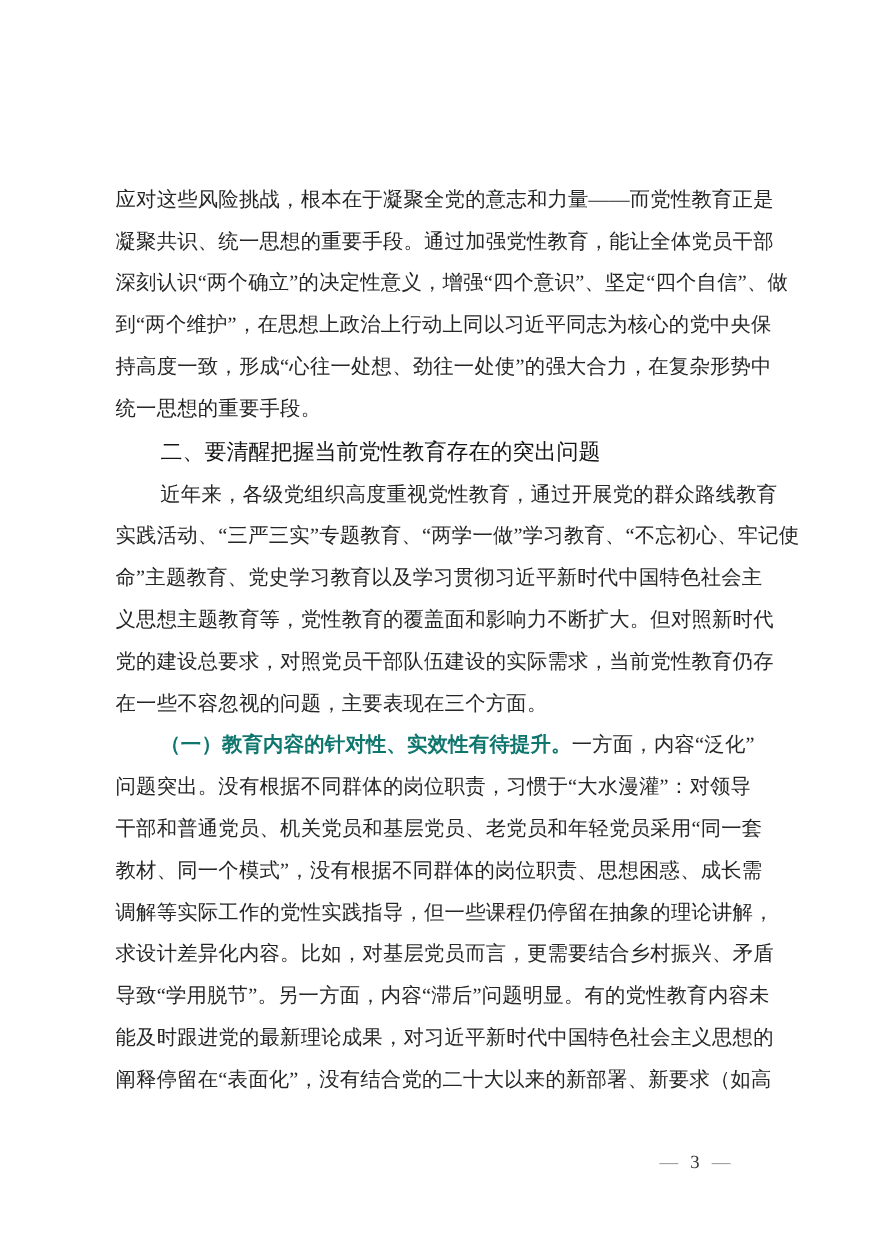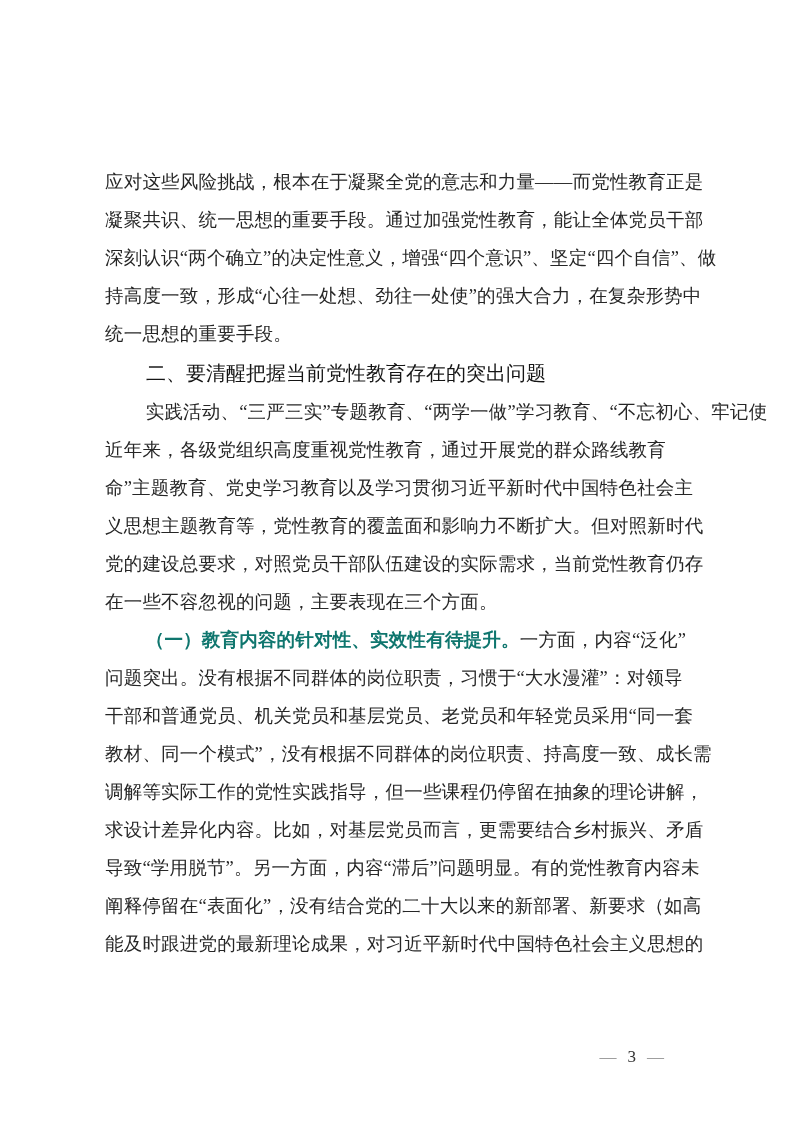--- a/index.html
+++ b/index.html
@@ -67,48 +67,49 @@
 <body>
 
 <div class="page">
 
   <div class="content">
 
     <div class="para">
         <div class="line">应对这些风险挑战，根本在于凝聚全党的意志和力量——而党性教育正是</div>
         <div class="line">凝聚共识、统一思想的重要手段。通过加强党性教育，能让全体党员干部</div>
         <div class="line">深刻认识“两个确立”的决定性意义，增强“四个意识”、坚定“四个自信”、做</div>
+        <div class="line">到“两个维护”，在思想上政治上行动上同以习近平同志为核心的党中央保</div>
         <div class="line">持高度一致，形成“心往一处想、劲往一处使”的强大合力，在复杂形势中</div>
         <div class="line">统一思想的重要手段。</div>
       </div>
 
     <h2 class="heading">二、要清醒把握当前党性教育存在的突出问题</h2>
 
     <div class="para indent-first">
+        <div class="line">近年来，各级党组织高度重视党性教育，通过开展党的群众路线教育</div>
         <div class="line">实践活动、“三严三实”专题教育、“两学一做”学习教育、“不忘初心、牢记使</div>
-        <div class="line">近年来，各级党组织高度重视党性教育，通过开展党的群众路线教育</div>
         <div class="line">命”主题教育、党史学习教育以及学习贯彻习近平新时代中国特色社会主</div>
         <div class="line">义思想主题教育等，党性教育的覆盖面和影响力不断扩大。但对照新时代</div>
         <div class="line">党的建设总要求，对照党员干部队伍建设的实际需求，当前党性教育仍存</div>
         <div class="line">在一些不容忽视的问题，主要表现在三个方面。</div>
       </div>
 
     <div class="para">
       <div class="line lead-line">
         <span class="lead-bold">（一）教育内容的针对性、实效性有待提升。</span><span>一方面，内容“泛化”</span>
       </div>
       <div>
           <div class="line">问题突出。没有根据不同群体的岗位职责，习惯于“大水漫灌”：对领导</div>
           <div class="line">干部和普通党员、机关党员和基层党员、老党员和年轻党员采用“同一套</div>
-          <div class="line">教材、同一个模式”，没有根据不同群体的岗位职责、持高度一致、成长需</div>
+          <div class="line">教材、同一个模式”，没有根据不同群体的岗位职责、思想困惑、成长需</div>
           <div class="line">调解等实际工作的党性实践指导，但一些课程仍停留在抽象的理论讲解，</div>
           <div class="line">求设计差异化内容。比如，对基层党员而言，更需要结合乡村振兴、矛盾</div>
           <div class="line">导致“学用脱节”。另一方面，内容“滞后”问题明显。有的党性教育内容未</div>
+          <div class="line">能及时跟进党的最新理论成果，对习近平新时代中国特色社会主义思想的</div>
           <div class="line">阐释停留在“表面化”，没有结合党的二十大以来的新部署、新要求（如高</div>
-          <div class="line">能及时跟进党的最新理论成果，对习近平新时代中国特色社会主义思想的</div>
         </div>
     </div>
 
   </div>
 
   <div class="footer">
     <span class="dash">—</span><span class="num">3</span><span class="dash">—</span>
   </div>
 
 </div>

